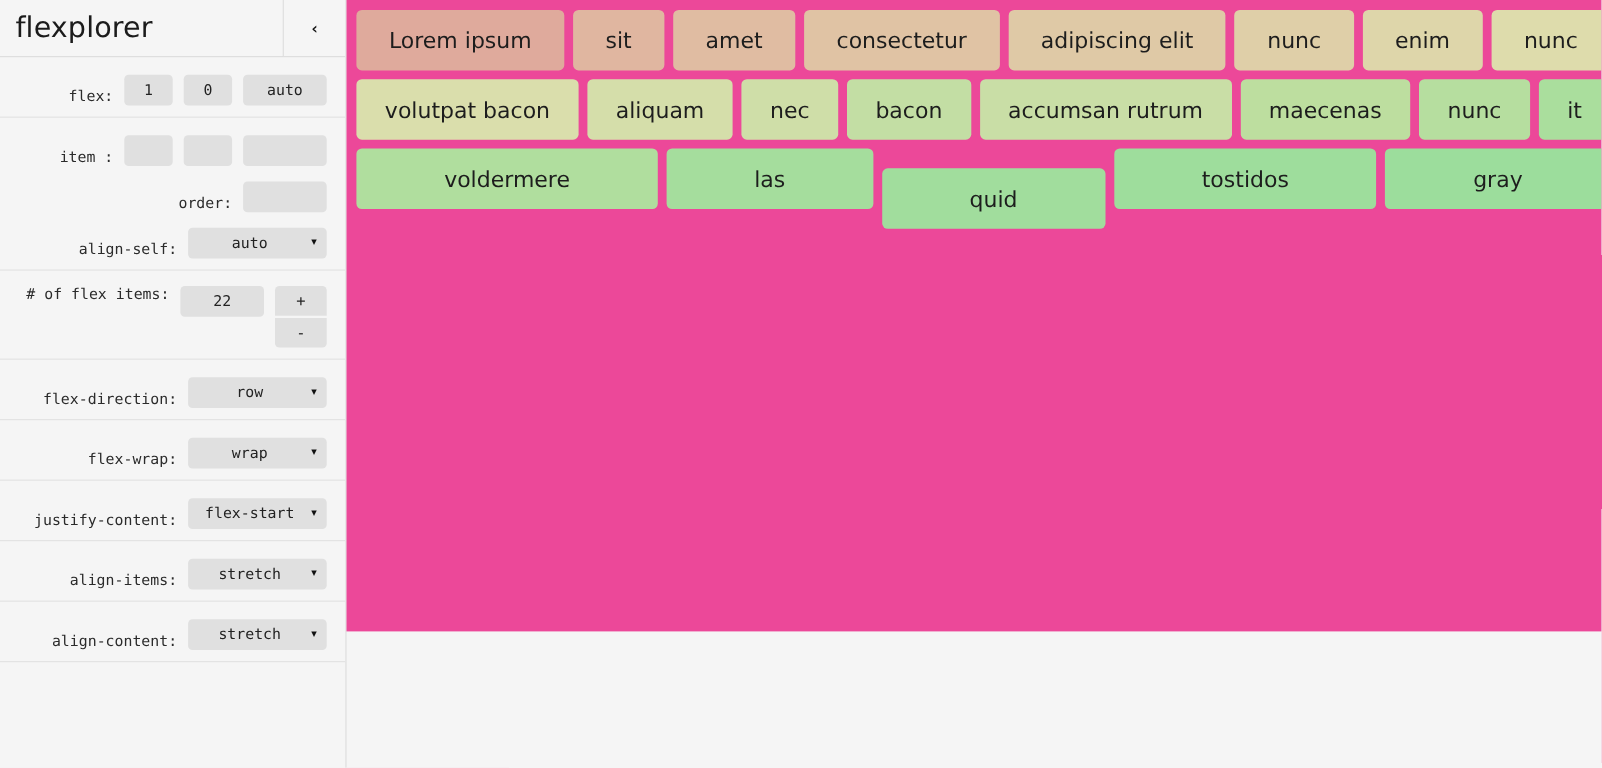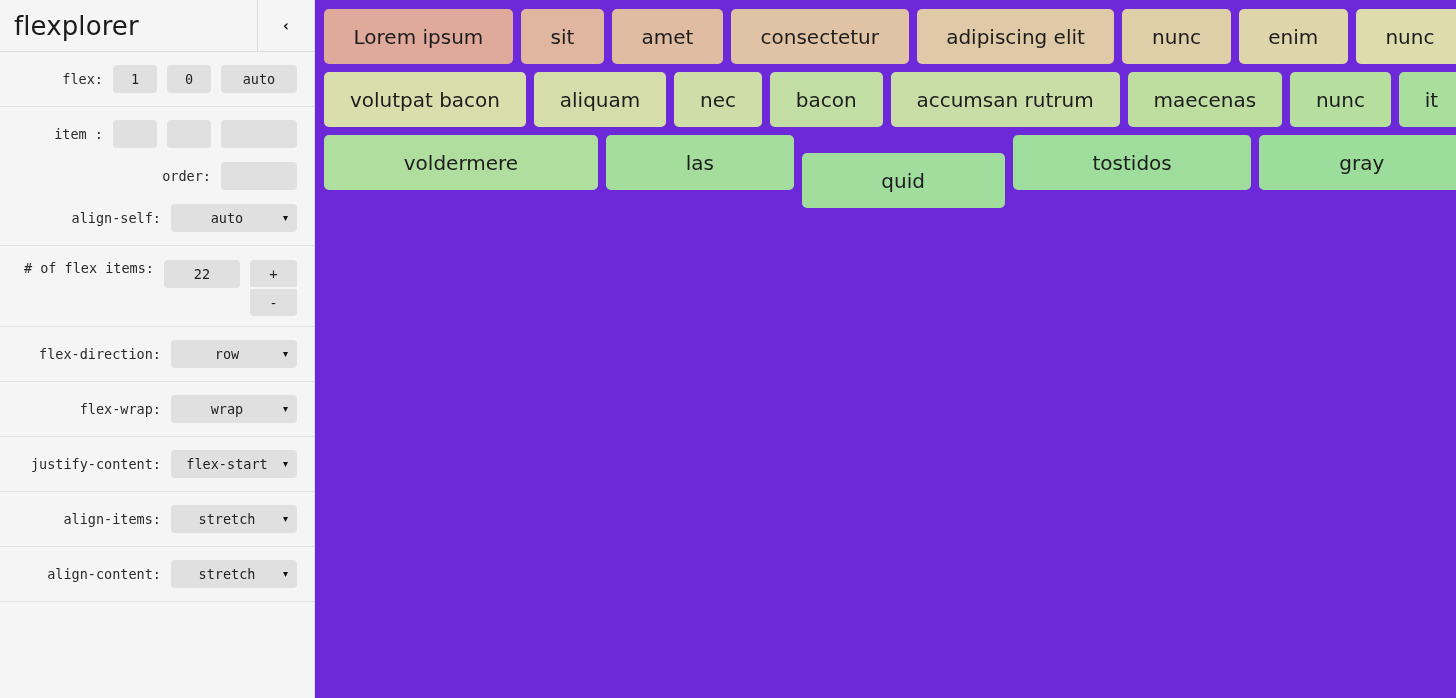--- a/index.html
+++ b/index.html
@@ -54,21 +54,21 @@
 
   .sb-section {
     border-bottom: 1px solid #e2e2e2;
     padding: 10px 17px 10px 0;
     display: flex;
     flex-direction: column;
     gap: 8px;
   }
   .sb-row {
     display: flex;
-    align-items: center;
+    align-items: flex-end;
     justify-content: flex-end;
     gap: 10px;
     min-height: 34px;
   }
   .sb-label {
     font-family: "DejaVu Sans Mono", monospace;
     font-size: 13.5px;
     color: #2b2b2b;
     white-space: nowrap;
     letter-spacing: 0px;
@@ -134,22 +134,22 @@
     padding: 0;
   }
   .stepper button:first-child { border-radius: 4px 4px 0 0; }
   .stepper button:last-child  { border-radius: 0 0 4px 4px; }
 
   .count-row { align-items: flex-start; padding-top: 4px; }
 
   
   #canvas {
     flex: 1;
-    height: 698px;
-    background: #6d28d9;
+    height: 574px;
+    background: #ec4899;
     padding: 9px 0 0 9px;
     overflow: hidden;
   }
   #flexbox {
     display: flex;
     flex-direction: row;
     flex-wrap: wrap;
     justify-content: flex-start;
     align-items: stretch;
     align-content: stretch;

